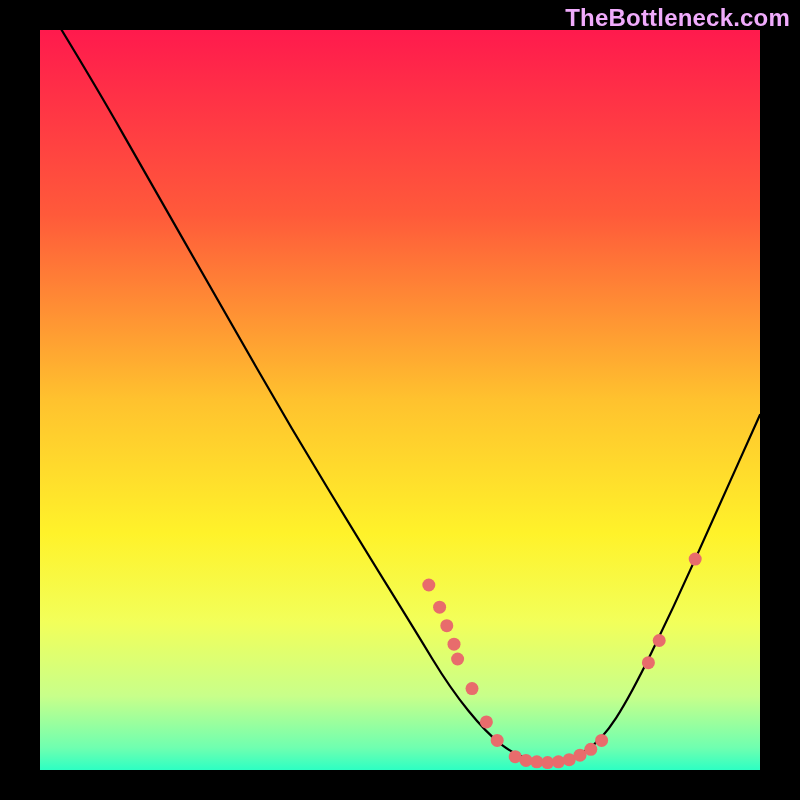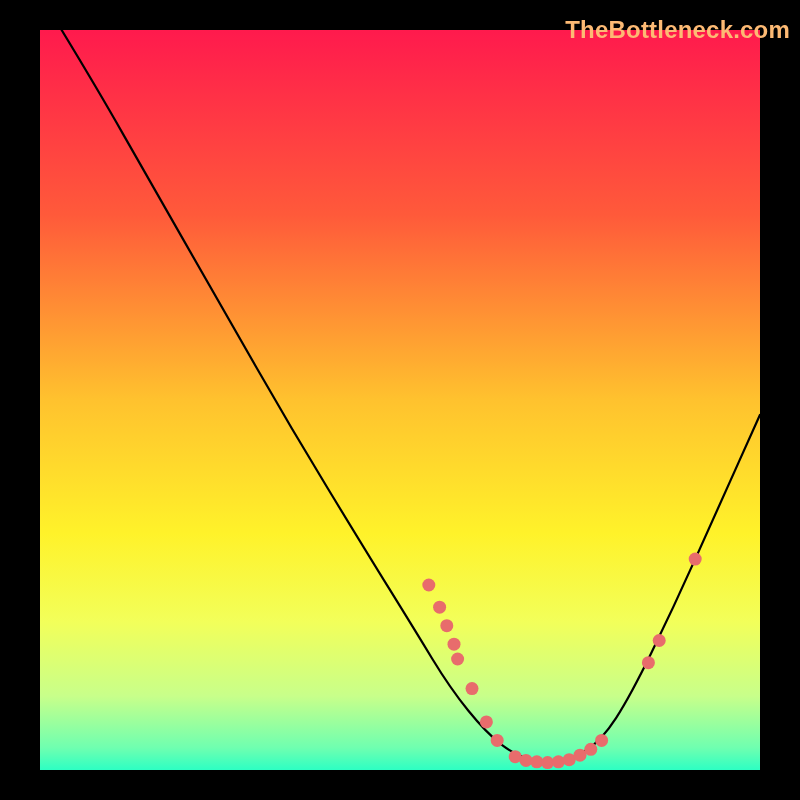--- a/index.html
+++ b/index.html
@@ -11,23 +11,23 @@
     font-family: Arial, Helvetica, sans-serif;
     overflow: hidden;
   }
   .frame {
     position: relative;
     width: 800px;
     height: 800px;
   }
   .watermark {
     position: absolute;
-    top: 16px;
+    top: 4px;
     right: 10px;
-    color: #fdba74;
+    color: #f0abfc;
     font-size: 24px;
     font-weight: 600;
     letter-spacing: 0.2px;
     z-index: 50;
   }
   svg.plot {
     position: absolute;
     left: 0;
     top: 0;
     width: 800px;

